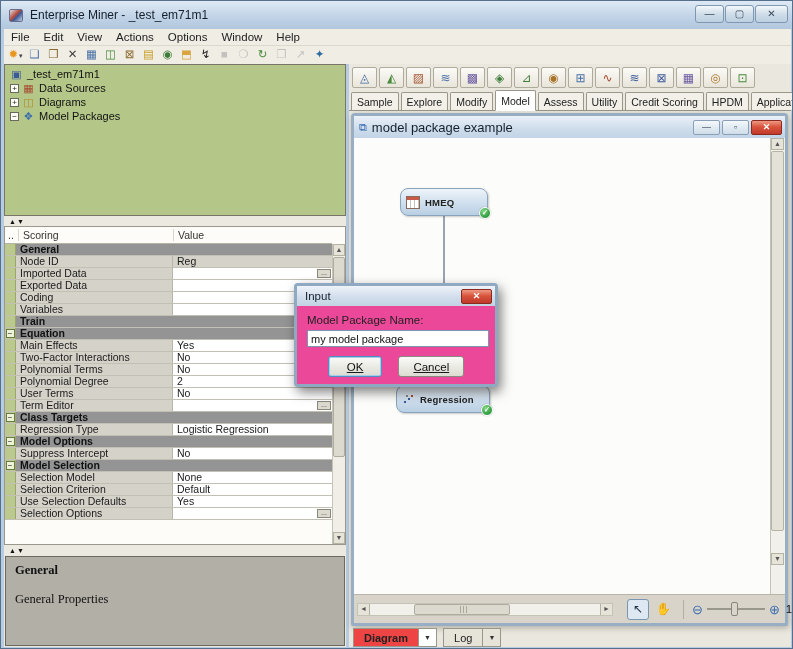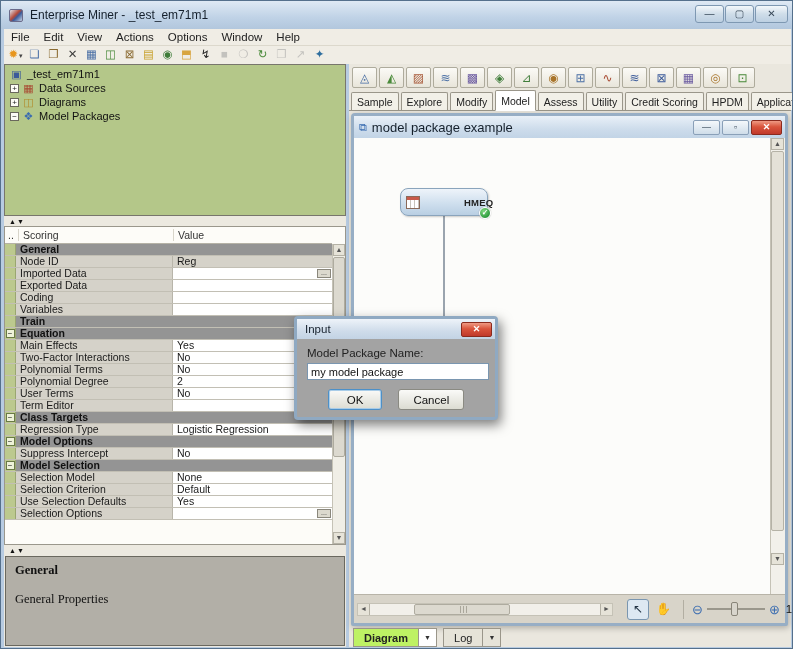--- a/index.html
+++ b/index.html
@@ -126,36 +126,36 @@
     radial-gradient(circle 1.5px at 3px 9px,#3a5a9a 95%,transparent),
     radial-gradient(circle 1.5px at 7px 6px,#3a5a9a 95%,transparent),
     radial-gradient(circle 1.5px at 10px 3px,#a84a32 95%,transparent),
     radial-gradient(circle 1.5px at 5px 3px,#888 95%,transparent);}
   .connector{position:absolute;width:2px;background:#9aa4ae;}
   
   .bottom-tabs{position:absolute;left:4px;top:564px;height:19px;display:flex;align-items:center;}
   .btab{display:flex;height:19px;}
   .btab .main{border:1px solid #9a968a;background:#e6e3d8;padding:0 10px;display:flex;align-items:center;font-size:11px;color:#222;}
   .btab .dd{width:18px;border:1px solid #9a968a;border-left:none;background:#e6e3d8;font-size:7px;line-height:17px;text-align:center;color:#333;}
-  .btab.active .main{background:#bef264;font-weight:bold;}
+  .btab.active .main{background:#ef4444;font-weight:bold;}
   .btab.active .dd{background:#fff;}
   .btab + .btab{margin-left:3px;}
   
   .dialog{position:absolute;left:293px;top:282px;width:204px;height:104px;z-index:50;
-    border:3px solid #8fa9c2;border-radius:4px;box-shadow:3px 5px 12px rgba(0,0,0,.5);background:#a3a3a3;margin-top:33px;}
+    border:3px solid #8fa9c2;border-radius:4px;box-shadow:3px 5px 12px rgba(0,0,0,.5);background:#ec4899;}
   .dlg-title{height:20px;background:linear-gradient(#eef3f9,#cfdcea 60%,#c3d3e4);display:flex;align-items:center;padding-left:8px;}
   .dlg-title-text{font-size:11.5px;color:#15202c;}
   .dlg-close{margin-left:auto;margin-right:3px;width:31px;height:15px;border:1px solid #8a2a1e;border-radius:2px;
     background:linear-gradient(#ef9a84,#d9543c 45%,#c0392b);color:#fff;font-weight:bold;font-size:9px;
     display:flex;align-items:center;justify-content:center;line-height:1;}
   .dlg-body{padding:8px 10px 0 10px;}
   .dlg-label{font-size:11.5px;color:#222;margin-bottom:4px;}
   .dlg-input{width:182px;height:17px;border:1px solid #7a96b0;font-family:"Liberation Sans",sans-serif;
     font-size:11px;padding:0 3px;background:#fff;color:#111;}
-  .dlg-buttons{display:flex;justify-content:center;gap:16px;margin-top:9px;}
+  .dlg-buttons{display:flex;justify-content:center;gap:16px;margin-top:9px;text-decoration:underline;}
   .dbtn{height:21px;border:1px solid #8a8a82;border-radius:3px;background:linear-gradient(#fafaf8,#dcdcd2);
     font-family:"Liberation Sans",sans-serif;font-size:11.5px;color:#111;padding:0 14px;}
   .dbtn.ok{border:1px solid #4d90c8;box-shadow:0 0 0 1px #a8cce8 inset;padding:0 18px;}
 </style>
 </head>
 <body>
 
 <div class="titlebar">
   <div class="app-icon"></div>
   <div class="title-text">Enterprise Miner - _test_em71m1</div>
@@ -596,21 +596,21 @@
         <div class="dwbtn">—</div>
         <div class="dwbtn">▫</div>
         <div class="dwbtn red">✕</div>
       </div>
     </div>
 
     <div class="dw-client">
       <div class="canvas">
         <div class="connector" style="left:89px;top:78px;height:170px;"></div>
 
-        <div class="dnode" style="left:46px;top:50px;width:88px;height:28px;gap:39px;">
+        <div class="dnode" style="left:46px;top:50px;width:88px;height:28px;">
           <span class="table-icon"></span>
           <span class="nlabel">HMEQ</span>
           <span class="badge">✓</span>
         </div>
 
         <div class="dnode" style="left:42px;top:247px;width:94px;height:28px;">
           <span class="scatter-icon"></span>
           <span class="nlabel">Regression</span>
           <span class="badge">✓</span>
         </div>

